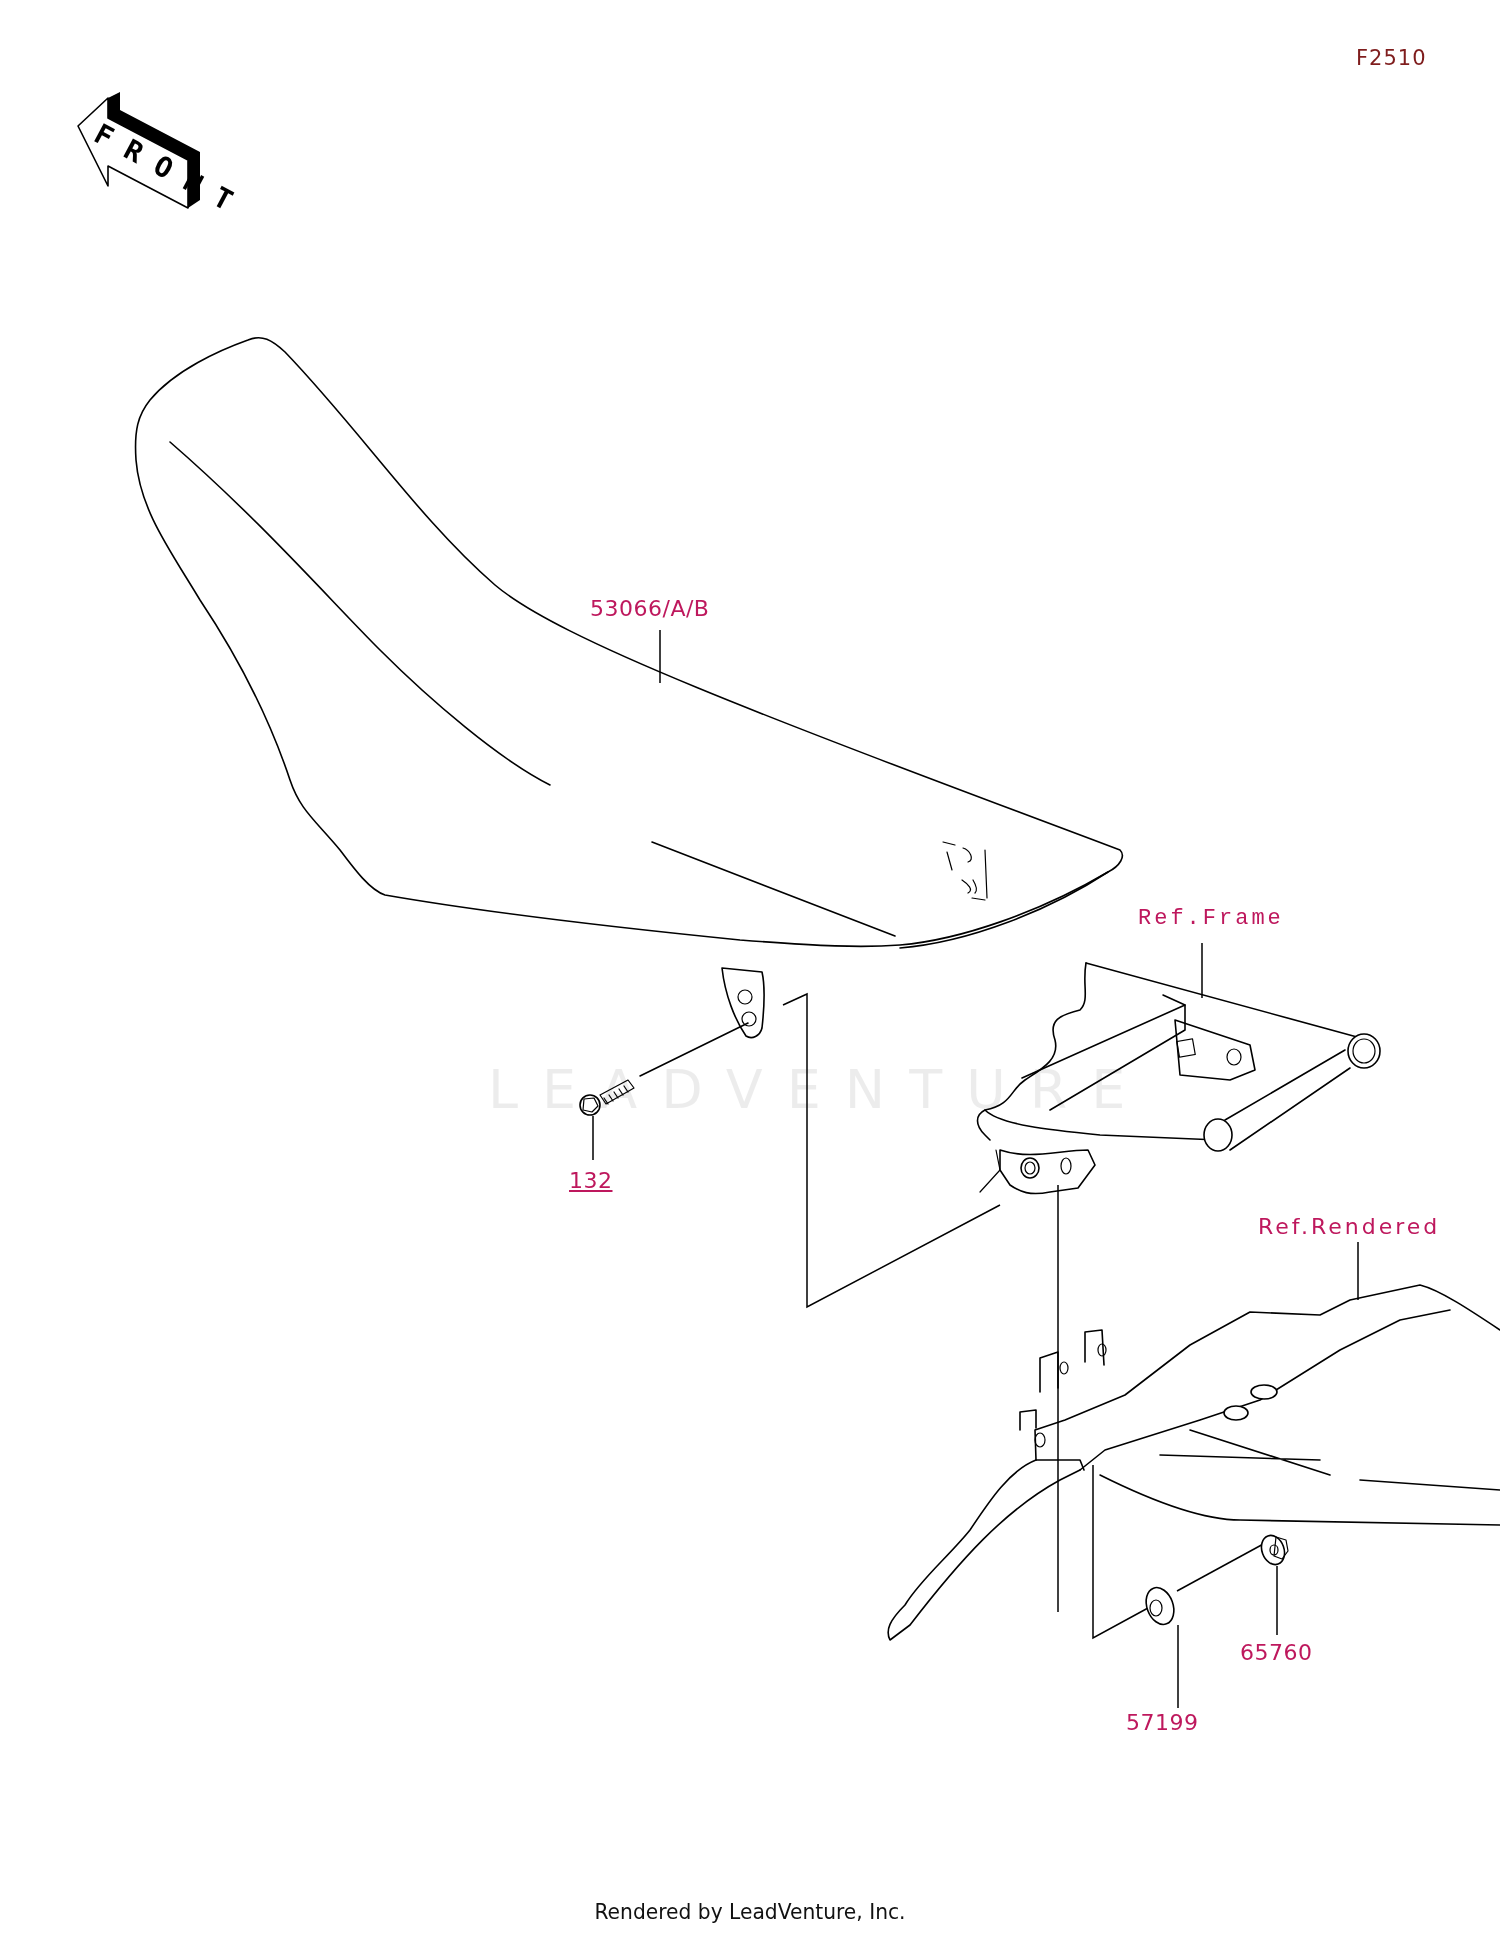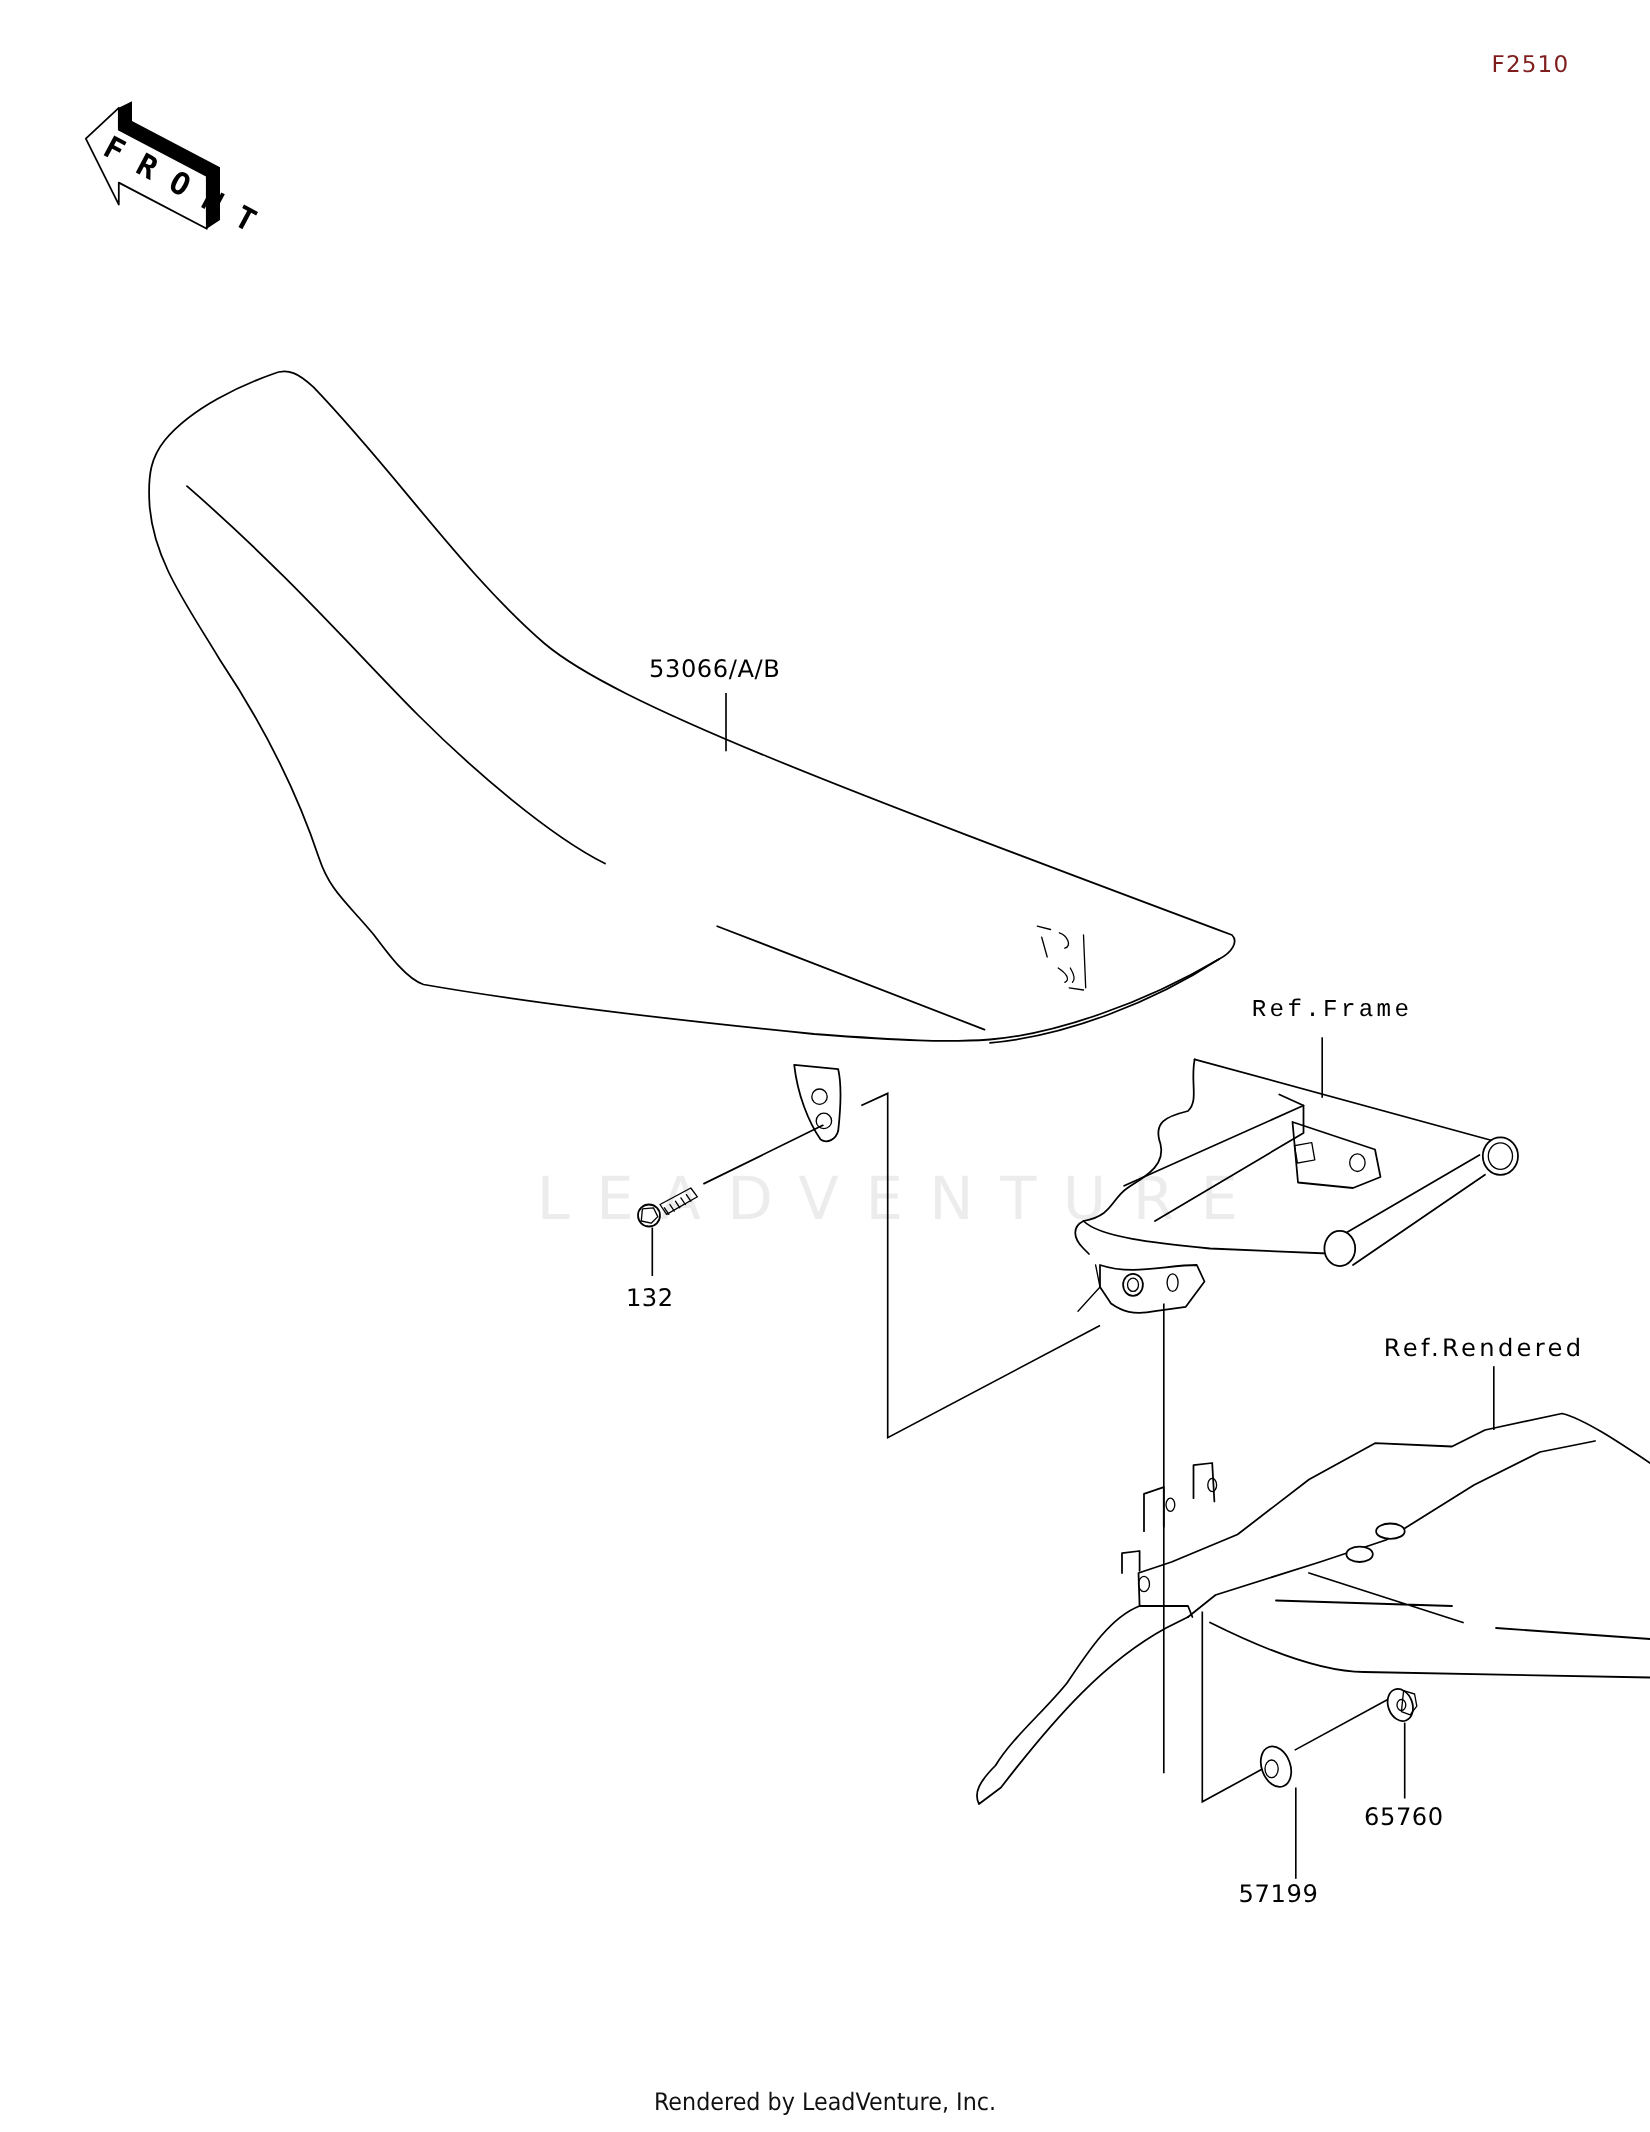--- a/index.html
+++ b/index.html
@@ -2,21 +2,21 @@
 <html><head>
 <meta charset="utf-8">
 <style>
   html, body { margin: 0; padding: 0; background: #ffffff; }
   body { width: 1500px; height: 1938px; position: relative; overflow: hidden; font-family: "DejaVu Sans", sans-serif; }
   svg.diagram { position: absolute; left: 0; top: 0; width: 1500px; height: 1938px; }
   .ln { fill: none; stroke: #000; stroke-width: 1.6; stroke-linecap: round; stroke-linejoin: round; }
   .thin { fill: none; stroke: #000; stroke-width: 1.2; stroke-linecap: round; stroke-linejoin: round; }
   .leader { fill: none; stroke: #000; stroke-width: 1.5; }
   .fillw { fill: #fff; stroke: #000; stroke-width: 1.6; stroke-linejoin: round; }
-  .label { position: absolute; font-family: "DejaVu Sans", sans-serif; font-size: 22px; color: #000000; white-space: nowrap; letter-spacing: 0.5px; }
+  .label { position: absolute; font-family: "DejaVu Sans", sans-serif; font-size: 22px; color: #be185d; white-space: nowrap; letter-spacing: 0.5px; }
   .ref-label { letter-spacing: 3px; }
   .diagram-id { position: absolute; left: 1356px; top: 46px; font-size: 21px; color: #7f1d1d; letter-spacing: 1px; }
   .footer { position: absolute; left: 0; width: 1500px; top: 1899px; text-align: center; font-family: "DejaVu Sans", sans-serif; font-size: 22px; color: #111; transform: scaleX(0.92); }
   .watermark { position: absolute; left: 488px; top: 1058px; font-family: "DejaVu Sans", sans-serif; font-size: 54px; letter-spacing: 24px; color: #000; opacity: 0.07; white-space: nowrap; }
   .front-text { font-family: "DejaVu Sans Mono", monospace; font-weight: bold; font-size: 28px; fill: #000; }
 </style>
 </head>
 <body>
 
 <div class="watermark">LEADVENTURE</div>
@@ -120,20 +120,20 @@
     <ellipse class="fillw" cx="1273" cy="1550" rx="11" ry="15" transform="rotate(-20 1273 1550)"></ellipse>
     <polygon class="thin" points="1276,1537 1286,1540 1288,1551 1282,1559 1274,1556"></polygon>
     <ellipse class="thin" cx="1274" cy="1550" rx="4" ry="5"></ellipse>
   </g>
   <line class="leader" x1="1277" y1="1566" x2="1277" y2="1635"></line>
 </svg>
 
 <div class="diagram-id">F2510</div>
 
 <div class="label" style="left:590px; top:596px;">53066/A/B</div>
-<div class="label" style="left:569px; top:1168px;">132</div>
+<div class="label" style="left:569px; top:1168px;text-decoration:underline;">132</div>
 <div class="label" style="left:1240px; top:1640px;">65760</div>
 <div class="label" style="left:1126px; top:1710px;">57199</div>
 
 <div class="label ref-label" style="left:1138px; top:906px;font-family:Liberation Mono, monospace;">Ref.Frame</div>
 <div class="label ref-label" style="left:1258px; top:1214px;">Ref.Rendered</div>
 
 <div class="footer">Rendered by LeadVenture, Inc.</div>
 
 </body></html>

